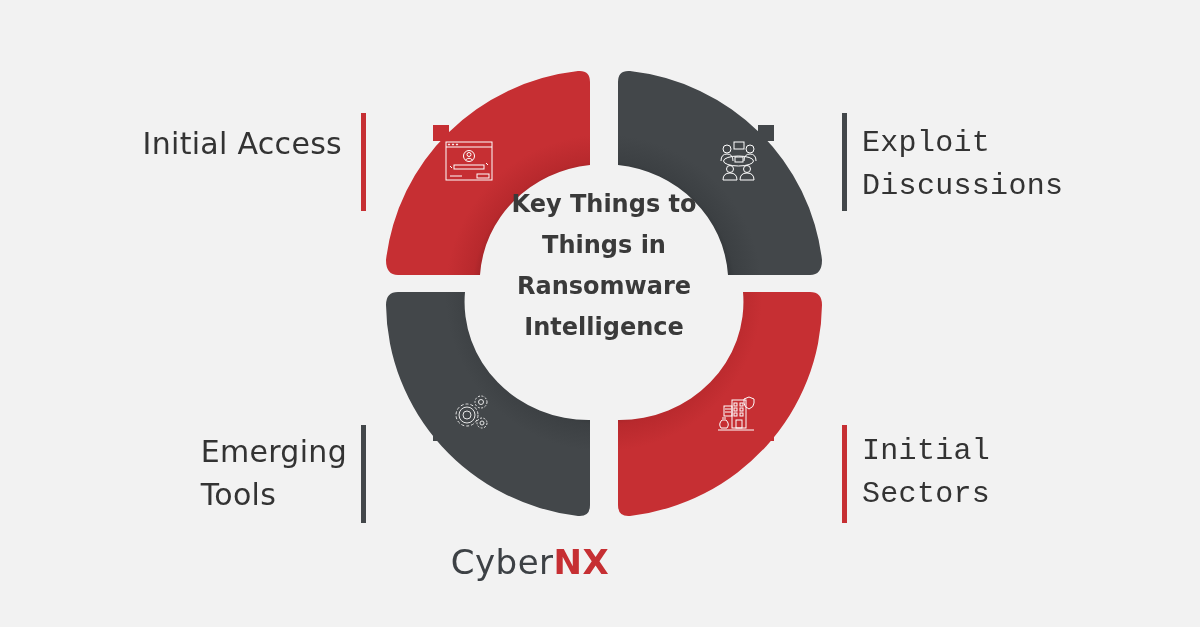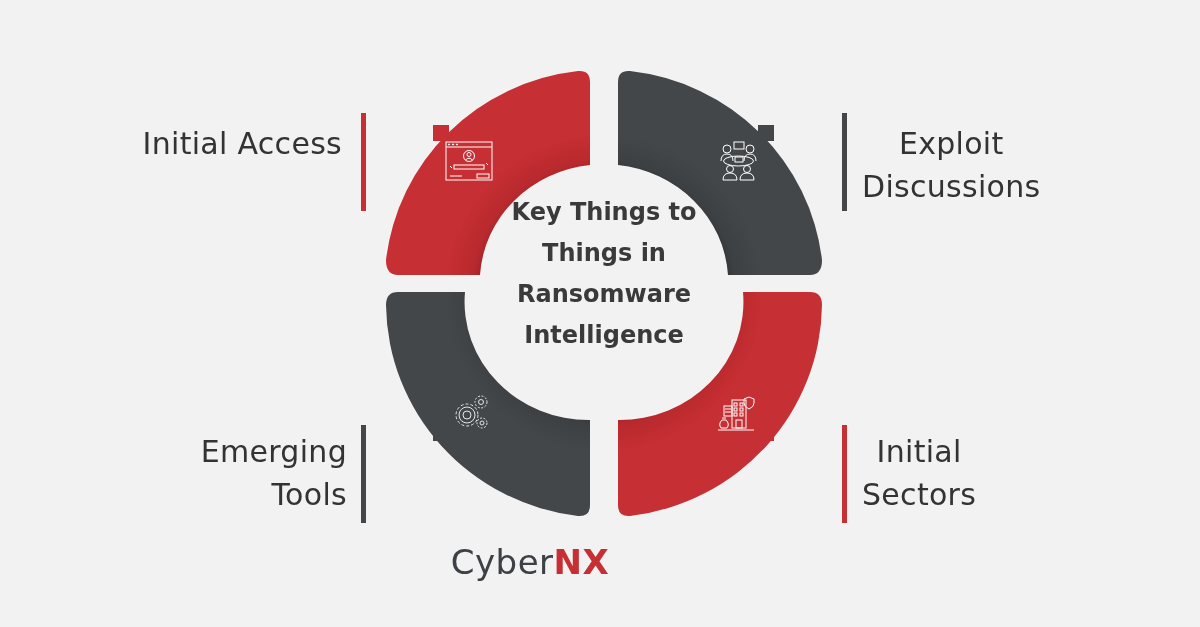--- a/index.html
+++ b/index.html
@@ -11,25 +11,25 @@
     }
     .canvas { position: absolute; left: 0; top: 0; width: 1200px; height: 627px; }
     .label {
       position: absolute;
       font-size: 30px;
       line-height: 43px;
       color: #333333;
       font-family: "DejaVu Sans", sans-serif;
       letter-spacing: 0.3px;
     }
-    .label.left { text-align: right; }
-    .label.right { text-align: center; }
+    .label.left { text-align: left; }
+    .label.right { text-align: left; font-family: Liberation Mono, monospace; }
     .bar { position: absolute; width: 5px; }
     .center-title {
-      position: absolute; left: 484px; top: 192px; width: 240px;
+      position: absolute; left: 484px; top: 184px; width: 240px;
       text-align: center;
       font-family: "DejaVu Sans", sans-serif;
       font-weight: bold;
       font-size: 24px; line-height: 41px;
       color: #3a3a3a;
     }
     .center-title span { display: block; }
     .logo {
       position: absolute; left: 0; width: 1060px; top: 540px;
       text-align: center;

